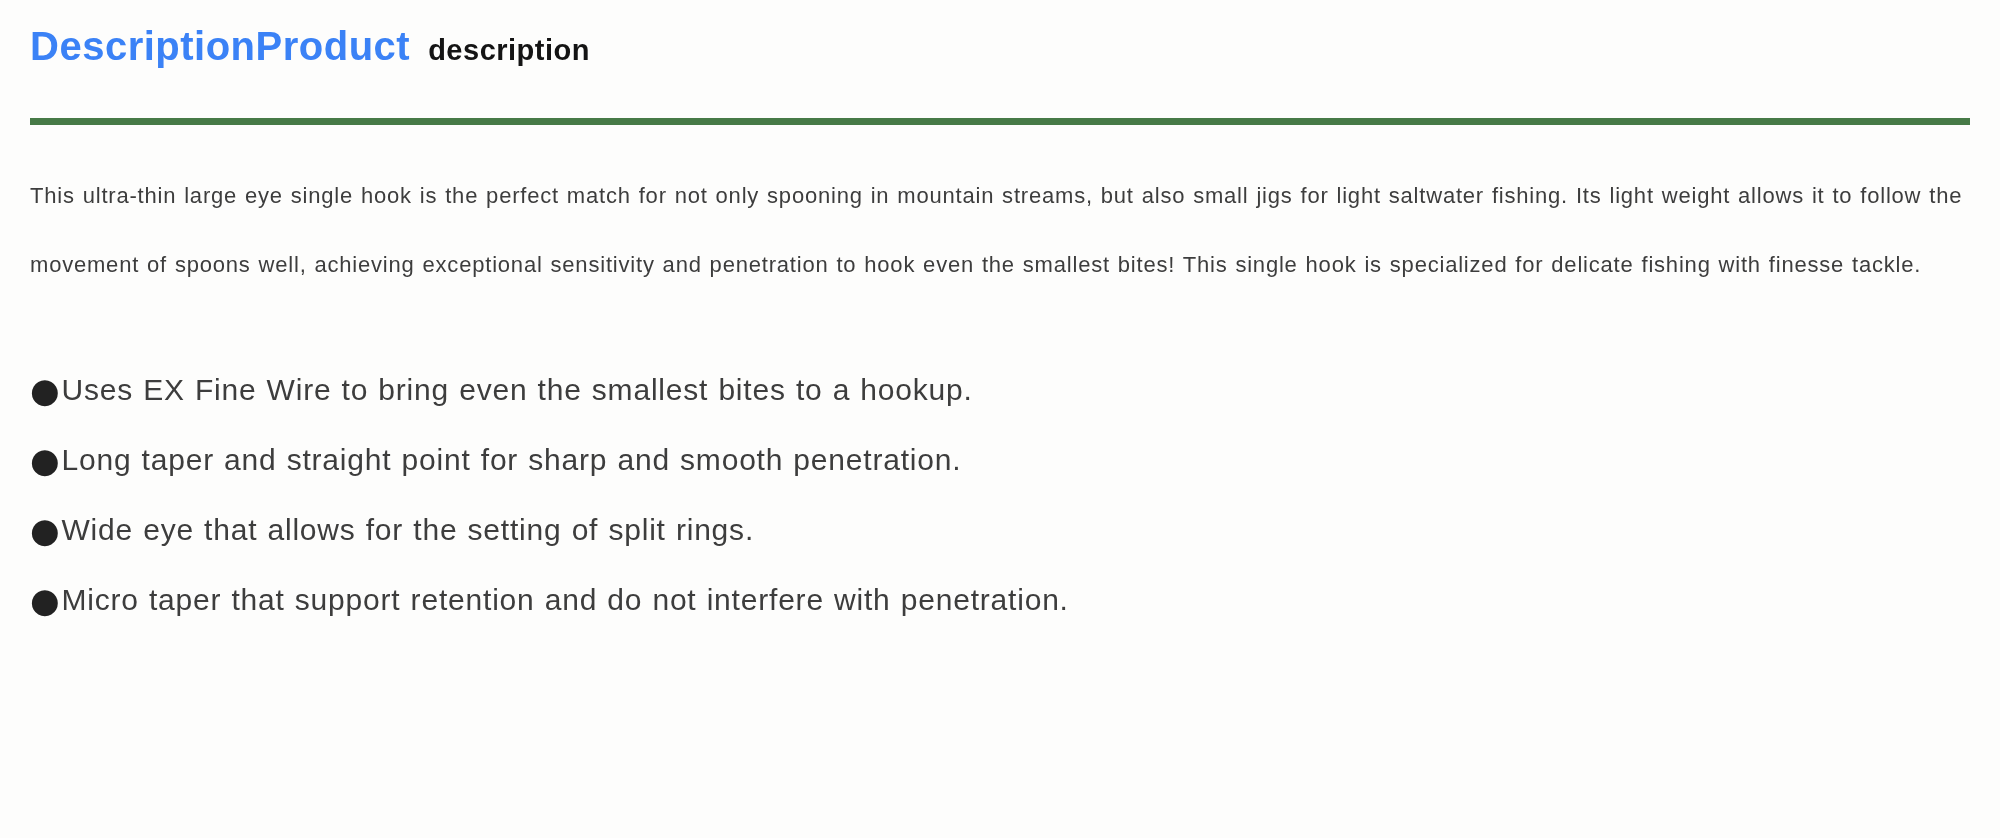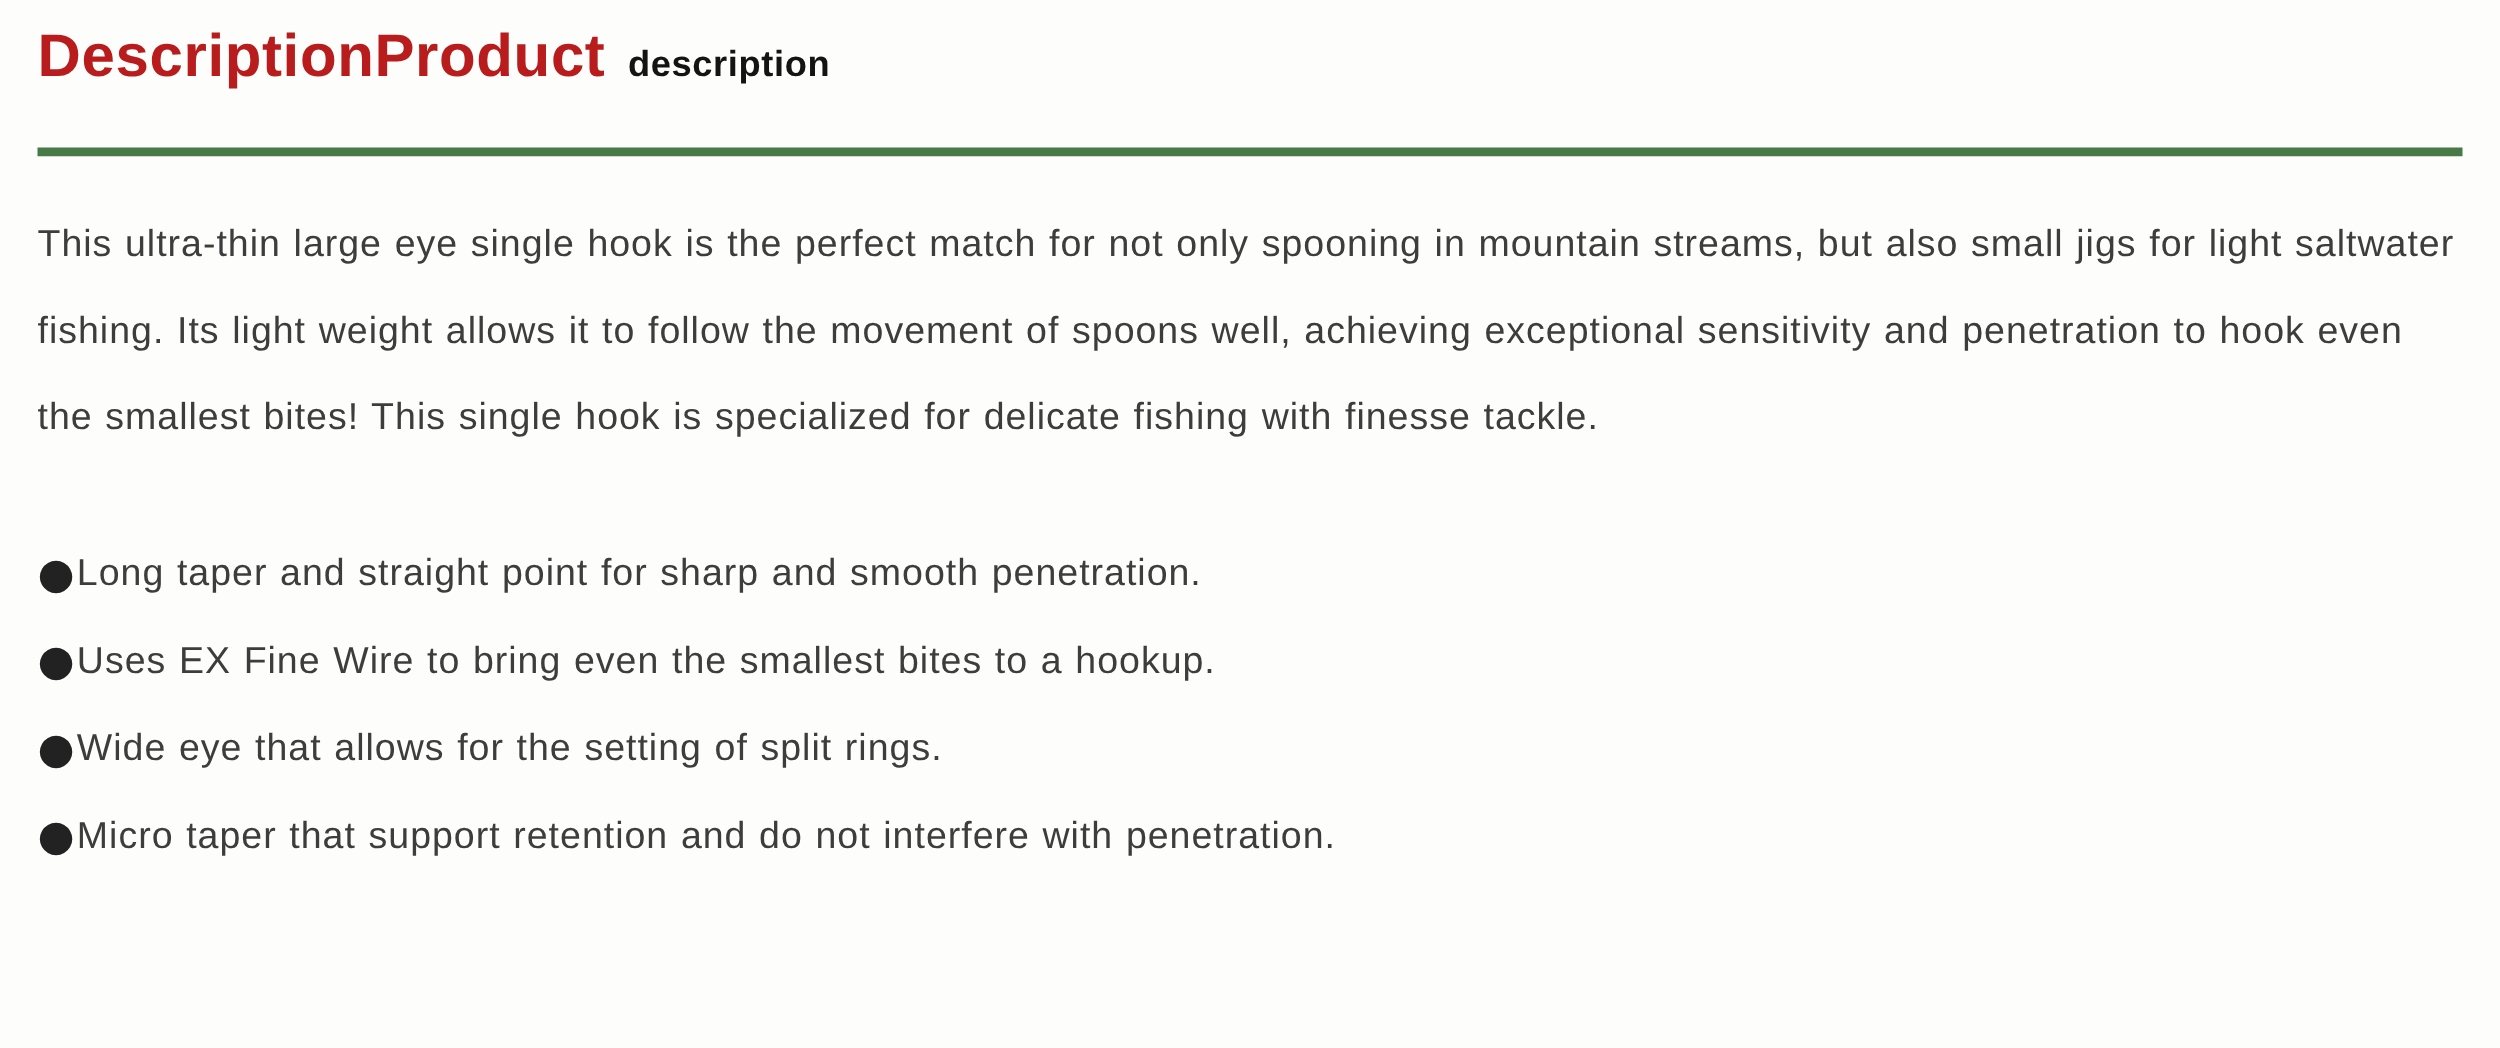--- a/index.html
+++ b/index.html
@@ -18,45 +18,45 @@
     padding: 0 30px 0 30px;
   }
   .header-row {
     display: flex;
     align-items: baseline;
     gap: 18px;
     margin-top: 22px;
     height: 48px;
   }
   .page-title {
-    font-size: 48px;
+    font-size: 40px;
     line-height: 48px;
     font-weight: bold;
-    color: #b91c1c;
+    color: #3b82f6;
     letter-spacing: 0.5px;
     white-space: nowrap;
   }
   .page-subtitle {
     font-size: 29px;
     font-weight: bold;
     color: #141414;
     letter-spacing: 0.5px;
     white-space: nowrap;
     text-align: center;
   }
   .title-rule {
     border: none;
     margin: 48px 0 0 0;
     height: 7px;
     width: 100%;
     background: #477a47;
   }
   .description-paragraph {
     margin: 36px 0 0 0;
-    font-size: 30px;
+    font-size: 22px;
     line-height: 69px;
     color: #3d3d3d;
     letter-spacing: 0.8px;
     word-spacing: 1px;
     font-weight: normal;
   }
   .feature-list {
     list-style: none;
     margin: 56px 0 0 0;
     padding: 0;
@@ -85,19 +85,19 @@
   <div class="header-row">
     <span class="page-title">DescriptionProduct</span>
     <span class="page-subtitle">description</span>
   </div>
 
   <hr class="title-rule">
 
   <p class="description-paragraph">This ultra-thin large eye single hook is the perfect match for not only spooning in mountain streams, but also small jigs for light saltwater fishing. Its light weight allows it to follow the movement of spoons well, achieving exceptional sensitivity and penetration to hook even the smallest bites! This single hook is specialized for delicate fishing with finesse tackle.</p>
 
   <ul class="feature-list">
+    <li class="feature-item"><span class="bullet-glyph">●</span><span>Uses EX Fine Wire to bring even the smallest bites to a hookup.</span></li>
     <li class="feature-item"><span class="bullet-glyph">●</span><span>Long taper and straight point for sharp and smooth penetration.</span></li>
-    <li class="feature-item"><span class="bullet-glyph">●</span><span>Uses EX Fine Wire to bring even the smallest bites to a hookup.</span></li>
     <li class="feature-item"><span class="bullet-glyph">●</span><span>Wide eye that allows for the setting of split rings.</span></li>
     <li class="feature-item"><span class="bullet-glyph">●</span><span>Micro taper that support retention and do not interfere with penetration.</span></li>
   </ul>
 
 </div>
 
 </body></html>

